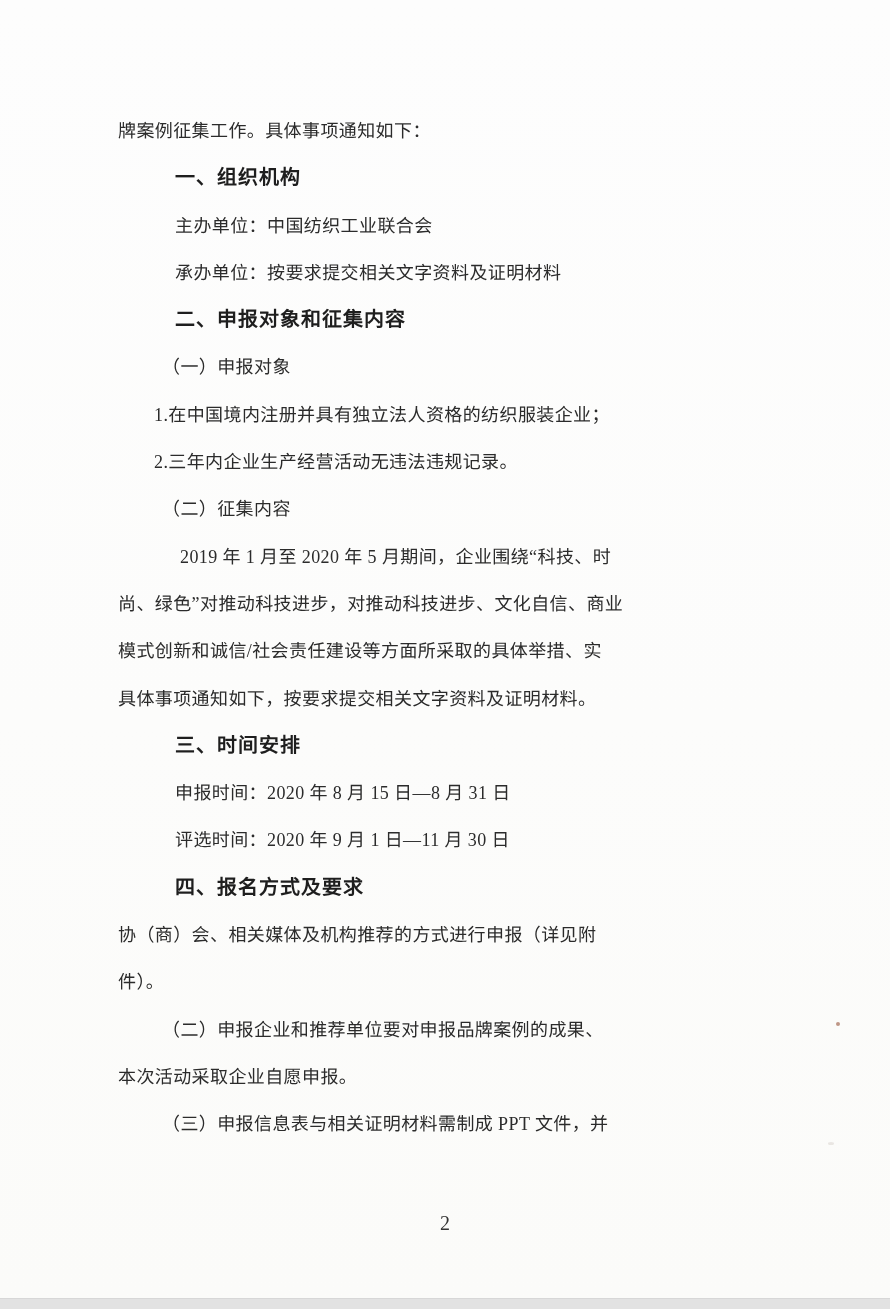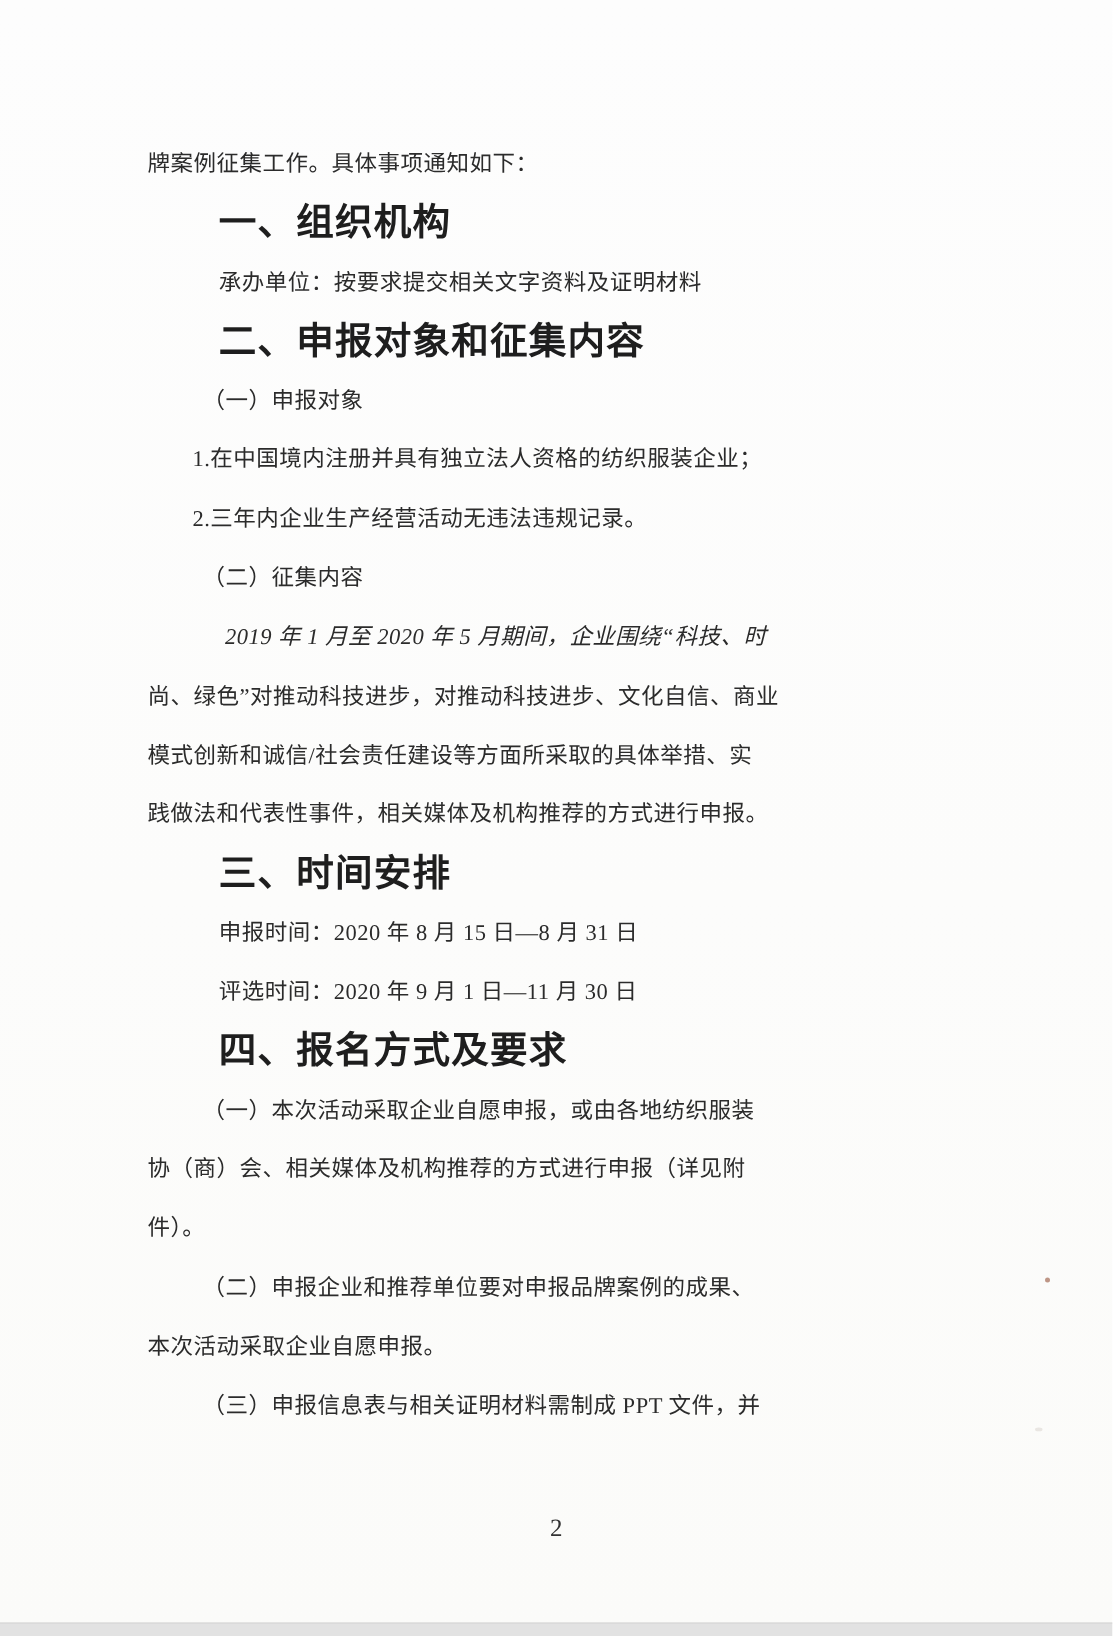--- a/index.html
+++ b/index.html
@@ -32,26 +32,26 @@
     font-size: 18px;
     letter-spacing: 0.4px;
     white-space: nowrap;
     color: #2b2b2b;
     -webkit-font-smoothing: antialiased;
   }
   .line.flush   { padding-left: 0; }
   .line.number  { padding-left: 36px; }
   .line.paren   { padding-left: 44px; }
   .line.indent  { padding-left: 57px; }
-  .line.date    { padding-left: 62px; font-style: italic; }
+  .line.date    { padding-left: 62px; }
   .line.heading {
     padding-left: 57px;
-    font-family: Liberation Serif, serif;
+    font-family: Liberation Mono, monospace;
     font-weight: 700;
-    font-size: 30px;
+    font-size: 20px;
     letter-spacing: 1px;
     color: #1e1e1e;
   }
   .page-number {
     position: absolute;
     top: 1212px;
     left: 0;
     width: 100%;
     text-align: center;
     font-size: 20px;
@@ -88,35 +88,35 @@
     opacity: 0.5;
   }
 </style>
 </head>
 <body>
 
 <div class="page">
   <div class="content">
       <div class="line flush">牌案例征集工作。具体事项通知如下：</div>
       <div class="line heading">一、组织机构</div>
+      <div class="line indent">主办单位：中国纺织工业联合会</div>
       <div class="line indent">承办单位：按要求提交相关文字资料及证明材料</div>
       <div class="line heading">二、申报对象和征集内容</div>
       <div class="line paren">（一）申报对象</div>
       <div class="line number">1.在中国境内注册并具有独立法人资格的纺织服装企业；</div>
       <div class="line number">2.三年内企业生产经营活动无违法违规记录。</div>
       <div class="line paren">（二）征集内容</div>
       <div class="line date">2019 年 1 月至 2020 年 5 月期间，企业围绕“科技、时</div>
       <div class="line flush">尚、绿色”对推动科技进步，对推动科技进步、文化自信、商业</div>
       <div class="line flush">模式创新和诚信/社会责任建设等方面所采取的具体举措、实</div>
-      <div class="line flush">践做法和代表性事件，相关媒体及机构推荐的方式进行申报。</div>
+      <div class="line flush">具体事项通知如下，按要求提交相关文字资料及证明材料。</div>
       <div class="line heading">三、时间安排</div>
       <div class="line indent">申报时间：2020 年 8 月 15 日—8 月 31 日</div>
       <div class="line indent">评选时间：2020 年 9 月 1 日—11 月 30 日</div>
       <div class="line heading">四、报名方式及要求</div>
-      <div class="line paren">（一）本次活动采取企业自愿申报，或由各地纺织服装</div>
       <div class="line flush">协（商）会、相关媒体及机构推荐的方式进行申报（详见附</div>
       <div class="line flush">件）。</div>
       <div class="line paren">（二）申报企业和推荐单位要对申报品牌案例的成果、</div>
       <div class="line flush">本次活动采取企业自愿申报。</div>
       <div class="line paren">（三）申报信息表与相关证明材料需制成 PPT 文件，并</div>
     </div>
   <div class="page-number">2</div>
   <div class="speck-red"></div>
   <div class="speck-gray"></div>
   <div class="scan-footer-bar"></div>

